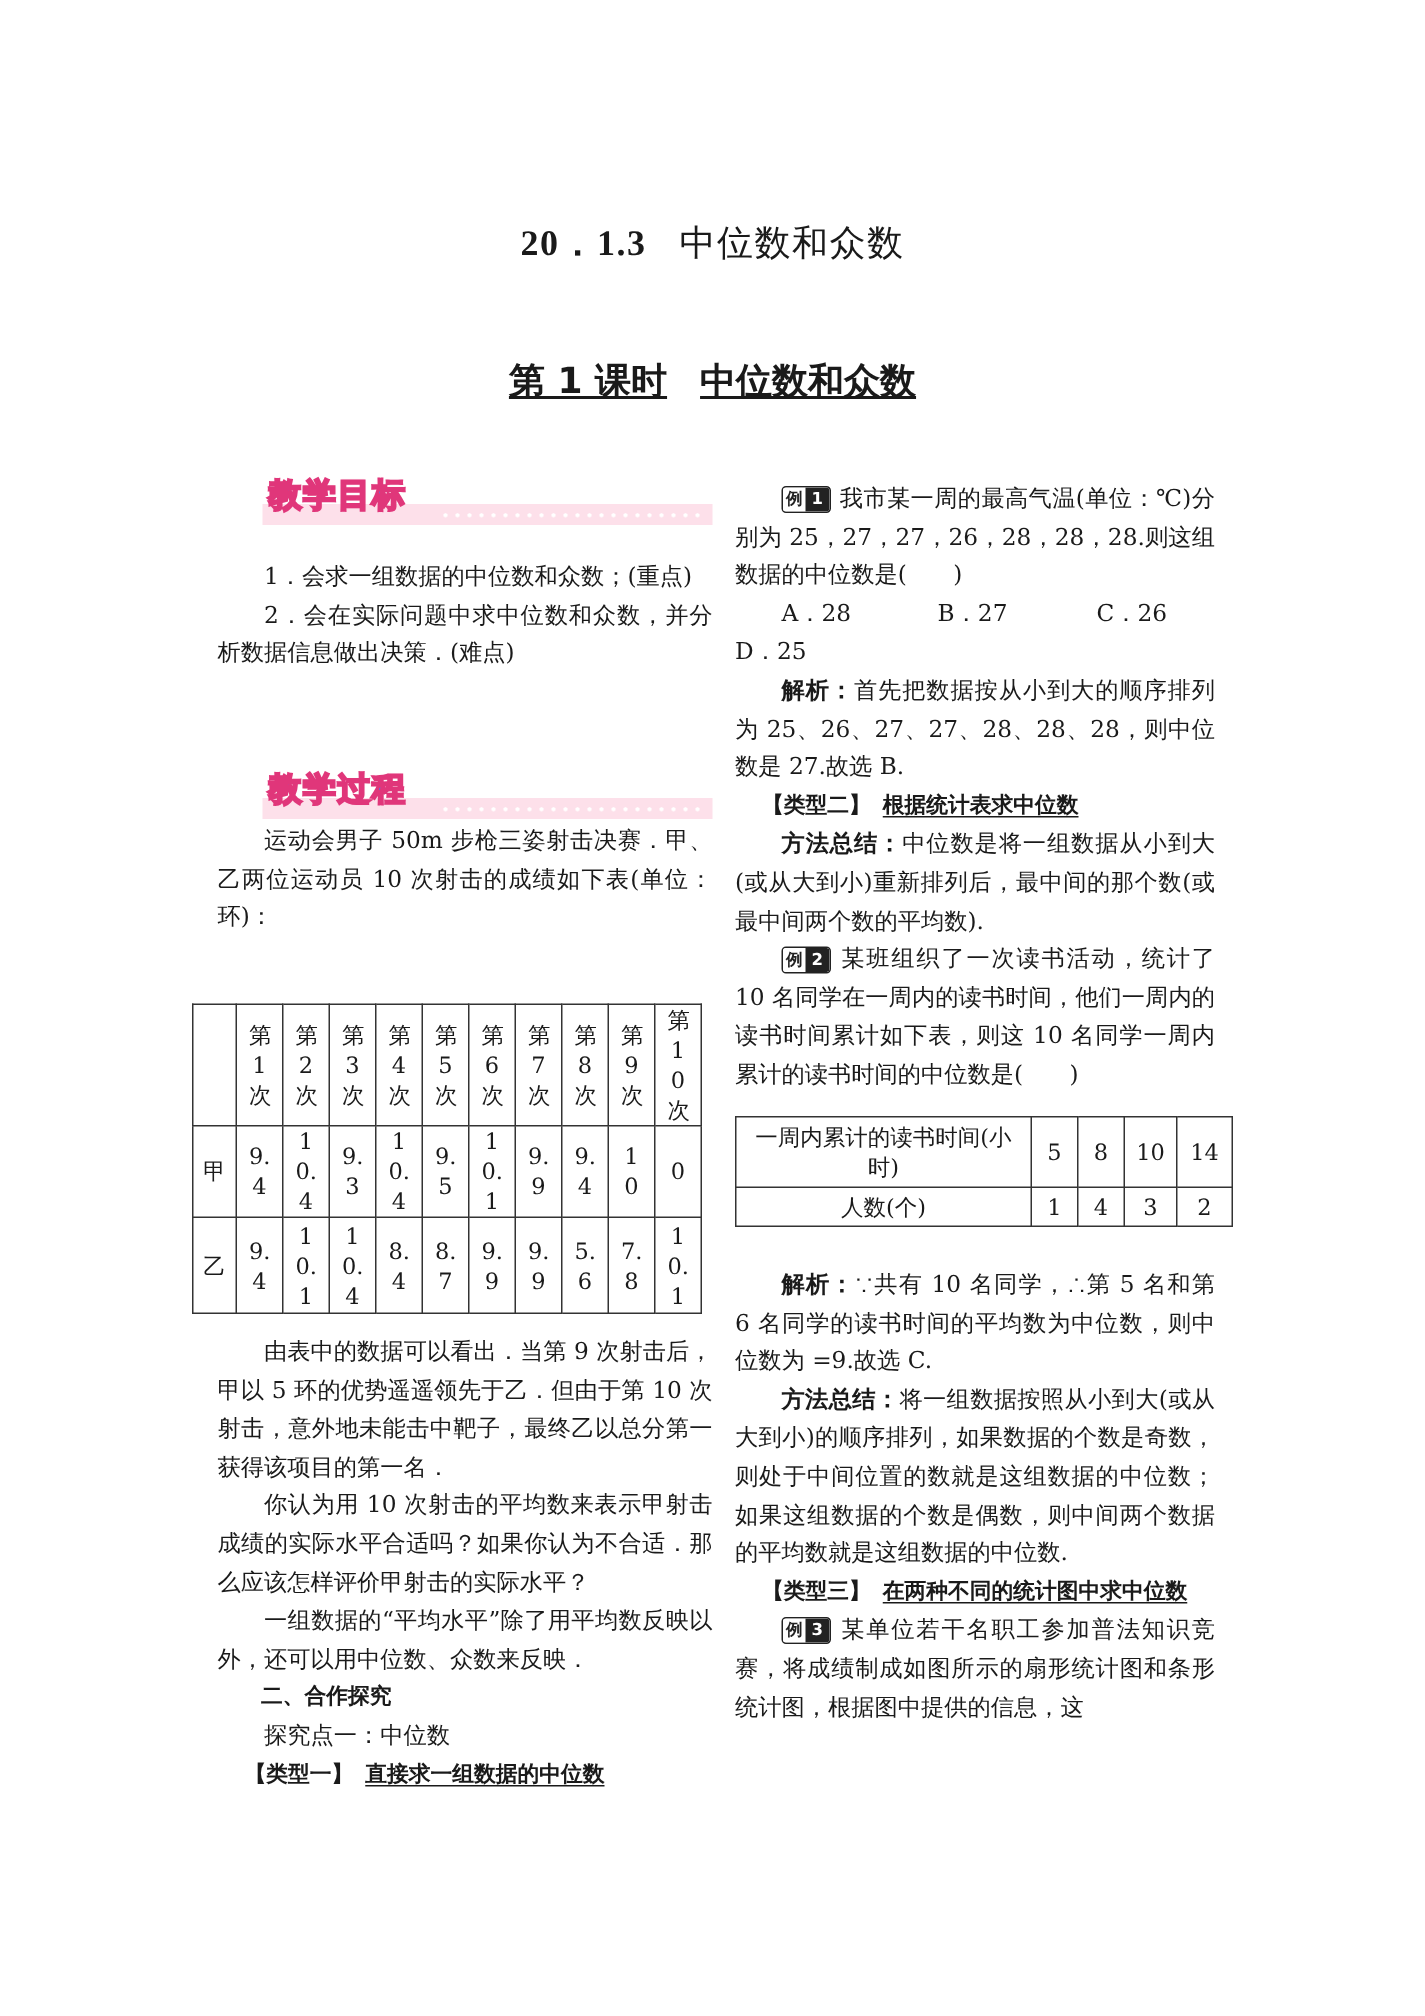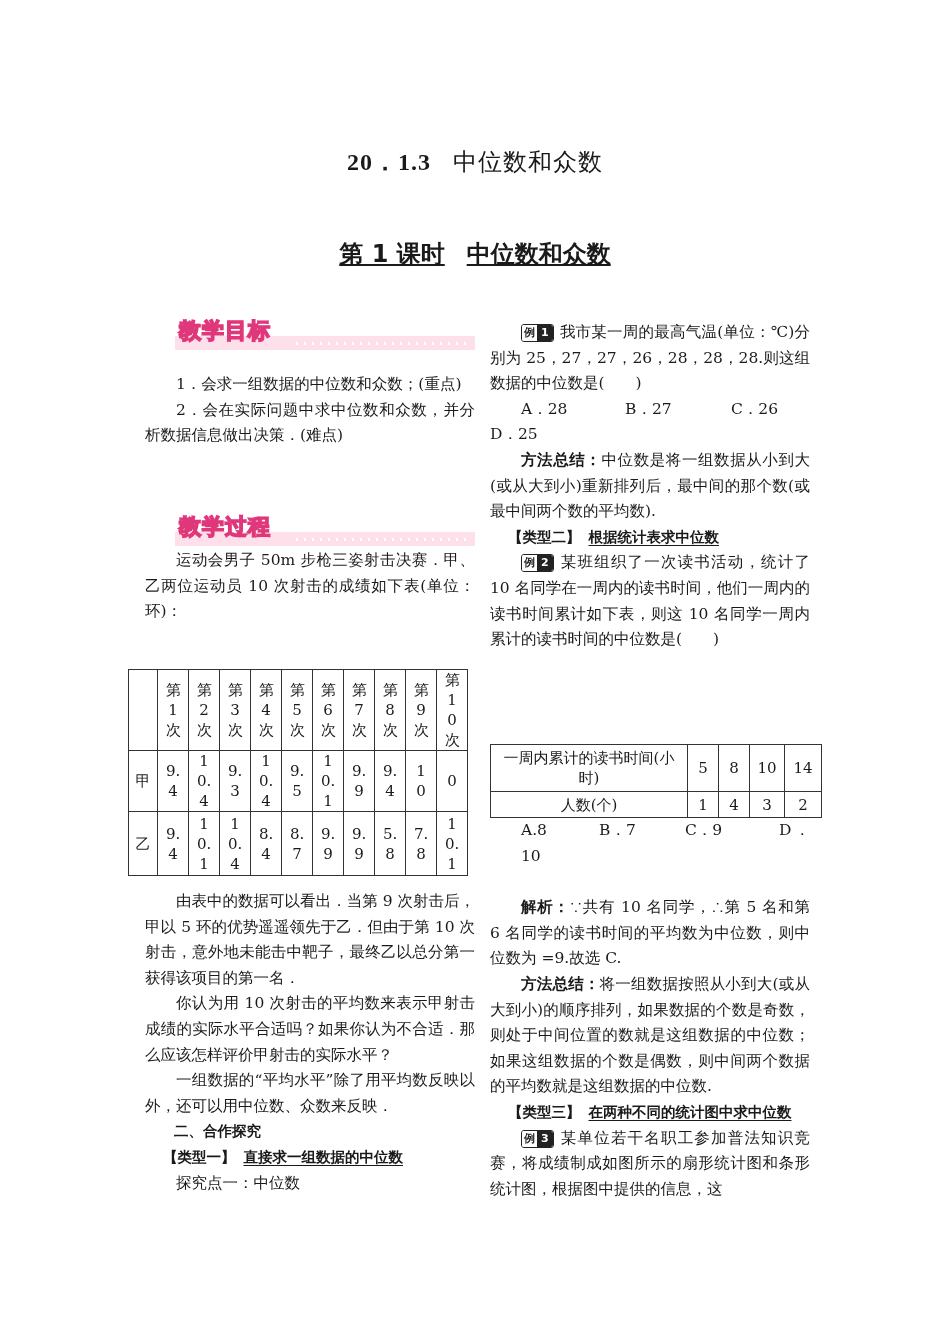--- a/index.html
+++ b/index.html
@@ -141,53 +141,54 @@
   </tr>
   <tr class="r2">
     <td class="rowhead">乙</td>
     <td><span class="vstack">9.4</span></td>
     <td><span class="vstack">10.1</span></td>
     <td><span class="vstack">10.4</span></td>
     <td><span class="vstack">8.4</span></td>
     <td><span class="vstack">8.7</span></td>
     <td><span class="vstack">9.9</span></td>
     <td><span class="vstack">9.9</span></td>
-    <td><span class="vstack">5.8</span></td>
+    <td><span class="vstack">5.6</span></td>
     <td><span class="vstack">7.8</span></td>
     <td><span class="vstack">10.1</span></td>
   </tr>
 </tbody>
   </table>
 
 <div class="col col-left" style="top:866px;margin-top:23px;">
   <p class="p ind">由表中的数据可以看出．当第 9 次射击后，甲以 5 环的优势遥遥领先于乙．但由于第 10 次射击，意外地未能击中靶子，最终乙以总分第一获得该项目的第一名．</p>
   <p class="p ind">你认为用 10 次射击的平均数来表示甲射击成绩的实际水平合适吗？如果你认为不合适．那么应该怎样评价甲射击的实际水平？</p>
   <p class="p ind">一组数据的“平均水平”除了用平均数反映以外，还可以用中位数、众数来反映．</p>
   <p class="p ind heading">二、合作探究</p>
+  <p class="p ind">探究点一：中位数</p>
   <p class="p type-line" style="padding-left:18px;">
     <span>【类型一】</span><span class="topic">直接求一组数据的中位数</span>
   </p>
-  <p class="p ind">探究点一：中位数</p>
 </div>
 
 <div class="col col-right" style="top:320px;">
   <p class="p ind">
     <span class="ex-badge">
         <span class="k">例</span>
         <span class="n">1</span>
       </span><span>我市某一周的最高气温(单位：℃)分别为 25，27，27，26，28，28，28.则这组数据的中位数是(　　)</span>
   </p>
   <div class="p" style="padding-left:2em;">
     <span style="display:inline-block;width:104px;">A．28</span><span style="display:inline-block;width:106px;">B．27</span><span>C．26</span>
   </div>
   <p class="p">D．25</p>
-  <p class="p ind"><span class="bold-sans">方法总结：</span><span>中位数是将一组数据从小到大(或从大到小)重新排列后，最中间的那个数(或最中间两个数的平均数).</span></p>
+  <p class="p ind"><span class="bold-sans">解析：</span><span>首先把数据按从小到大的顺序排列为 25、26、27、27、28、28、28，则中位数是 27.故选 B.</span></p>
   <p class="p type-line" style="padding-left:18px;">
     <span>【类型二】</span><span class="topic">根据统计表求中位数</span>
   </p>
+  <p class="p ind"><span class="bold-sans">方法总结：</span><span>中位数是将一组数据从小到大(或从大到小)重新排列后，最中间的那个数(或最中间两个数的平均数).</span></p>
   <p class="p ind">
     <span class="ex-badge">
         <span class="k">例</span>
         <span class="n">2</span>
       </span><span>某班组织了一次读书活动，统计了 10 名同学在一周内的读书时间，他们一周内的读书时间累计如下表，则这 10 名同学一周内累计的读书时间的中位数是(　　)</span>
   </p>
 </div>
 
 <table class="reading">
   <tbody>
@@ -202,23 +203,20 @@
     <td>人数(个)</td>
     <td>1</td>
     <td>4</td>
     <td>3</td>
     <td>2</td>
   </tr>
 </tbody>
   </table>
 
 <div class="col col-right" style="top:818px;">
-  <div class="p" style="padding-left:2em;">
-    <span style="display:inline-block;width:78px;">A.8</span><span style="display:inline-block;width:86px;">B．7</span><span style="display:inline-block;width:94px;">C．9</span><span>D．10</span>
-  </div>
   <p class="p ind" style="margin-top:26px;"><span class="bold-sans">解析：</span><span>∵共有 10 名同学，∴第 5 名和第 6 名同学的读书时间的平均数为中位数，则中位数为 =9.故选 C.</span></p>
   <p class="p ind"><span class="bold-sans">方法总结：</span><span>将一组数据按照从小到大(或从大到小)的顺序排列，如果数据的个数是奇数，则处于中间位置的数就是这组数据的中位数；如果这组数据的个数是偶数，则中间两个数据的平均数就是这组数据的中位数.</span></p>
   <p class="p type-line" style="padding-left:18px;">
     <span>【类型三】</span><span class="topic">在两种不同的统计图中求中位数</span>
   </p>
   <p class="p ind">
     <span class="ex-badge">
         <span class="k">例</span>
         <span class="n">3</span>
       </span><span>某单位若干名职工参加普法知识竞赛，将成绩制成如图所示的扇形统计图和条形统计图，根据图中提供的信息，这</span>

